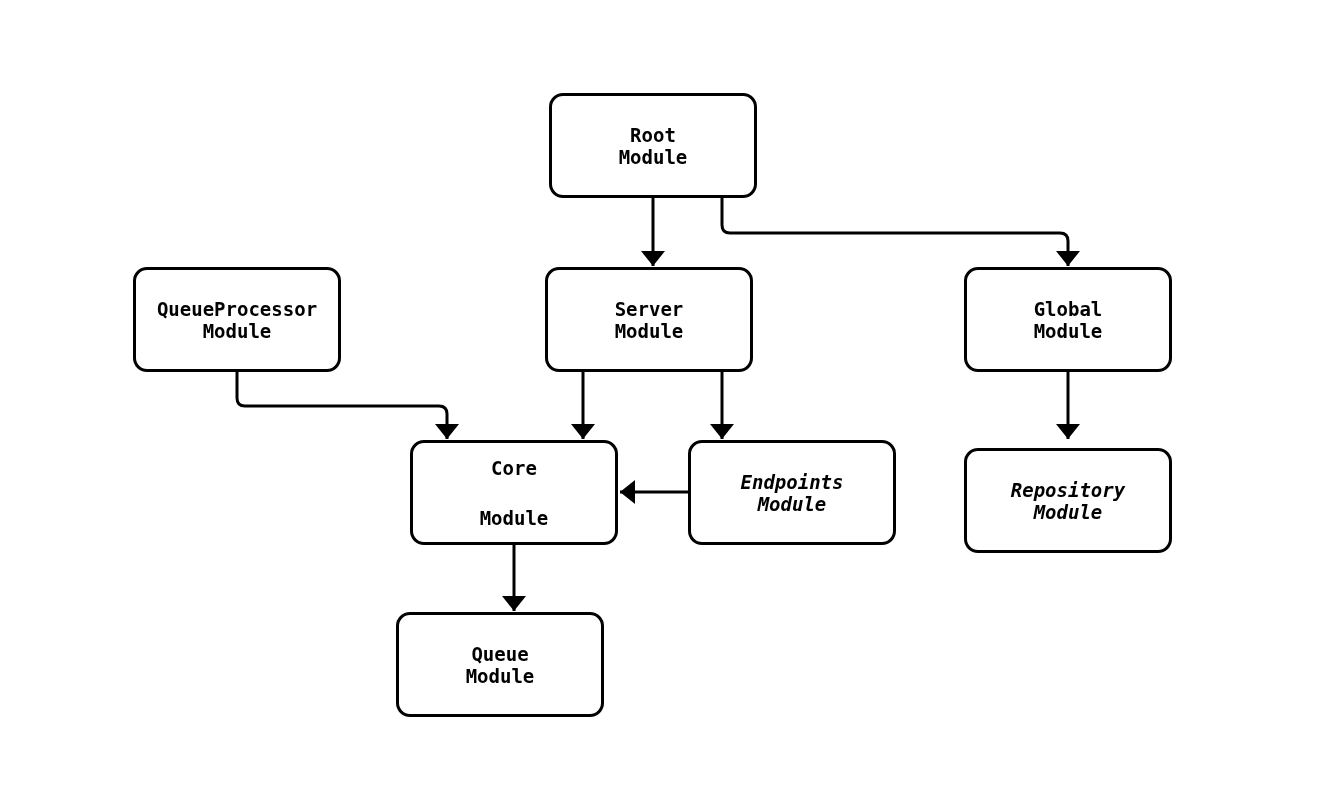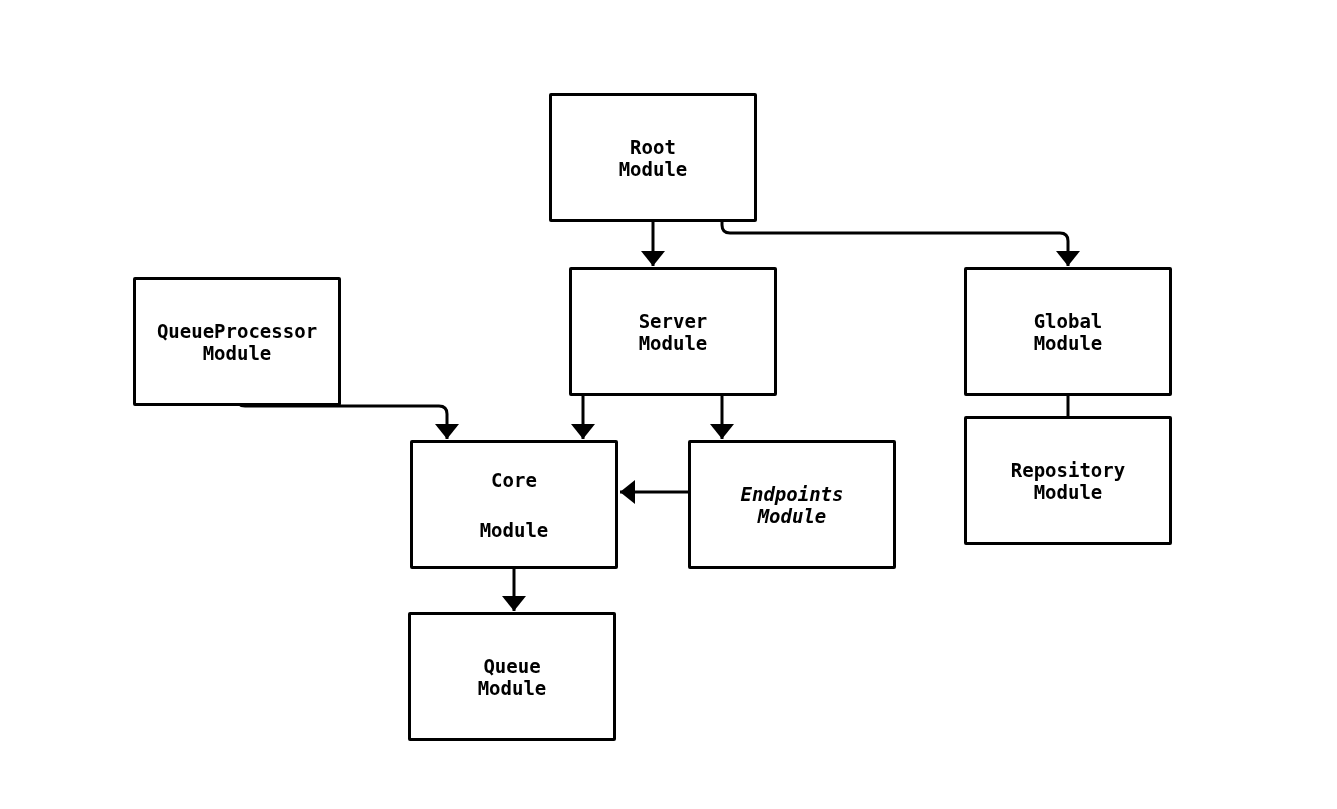--- a/index.html
+++ b/index.html
@@ -23,46 +23,46 @@
     height: 809px;
   }
   .edges path.edge {
     fill: none;
     stroke: #000000;
     stroke-width: 3;
   }
   .node {
     position: absolute;
     width: 208px;
-    height: 129px;
+    height: 105px;
     box-sizing: border-box;
     background: #ffffff;
     border: 3px solid #000000;
-    border-radius: 2px;
+    border-radius: 14px;
     display: flex;
     flex-direction: column;
     align-items: center;
     justify-content: center;
     text-align: center;
   }
   .node .label-line {
     font-size: 19px;
     font-weight: bold;
     line-height: 22px;
     color: #000000;
     white-space: nowrap;
   }
   #node-root          { left: 549px; top: 93px;  }
-  #node-queueprocessor{ left: 133px; top: 277px; align-items: center; }
-  #node-server        { left: 569px; top: 267px; }
+  #node-queueprocessor{ left: 133px; top: 267px; align-items: center; }
+  #node-server        { left: 545px; top: 267px; }
   #node-global        { left: 964px; top: 267px; }
   #node-core          { left: 410px; top: 440px; gap: 28px; }
   #node-endpoints     { left: 688px; top: 440px; font-style: italic; }
-  #node-repository    { left: 964px; top: 416px; }
-  #node-queue         { left: 408px; top: 612px; }
+  #node-repository    { left: 964px; top: 448px; font-style: italic; }
+  #node-queue         { left: 396px; top: 612px; }
 </style>
 </head>
 <body>
 
 <div class="canvas">
 
   <svg class="edges" viewBox="0 0 1337 809" xmlns="http://www.w3.org/2000/svg">
     <defs>
       <marker id="arrow" viewBox="0 0 10 16" refX="10" refY="8" markerUnits="userSpaceOnUse" markerWidth="15" markerHeight="24" orient="auto">
         <path d="M0,0 L10,8 L0,16 Z" fill="#000000"></path>

